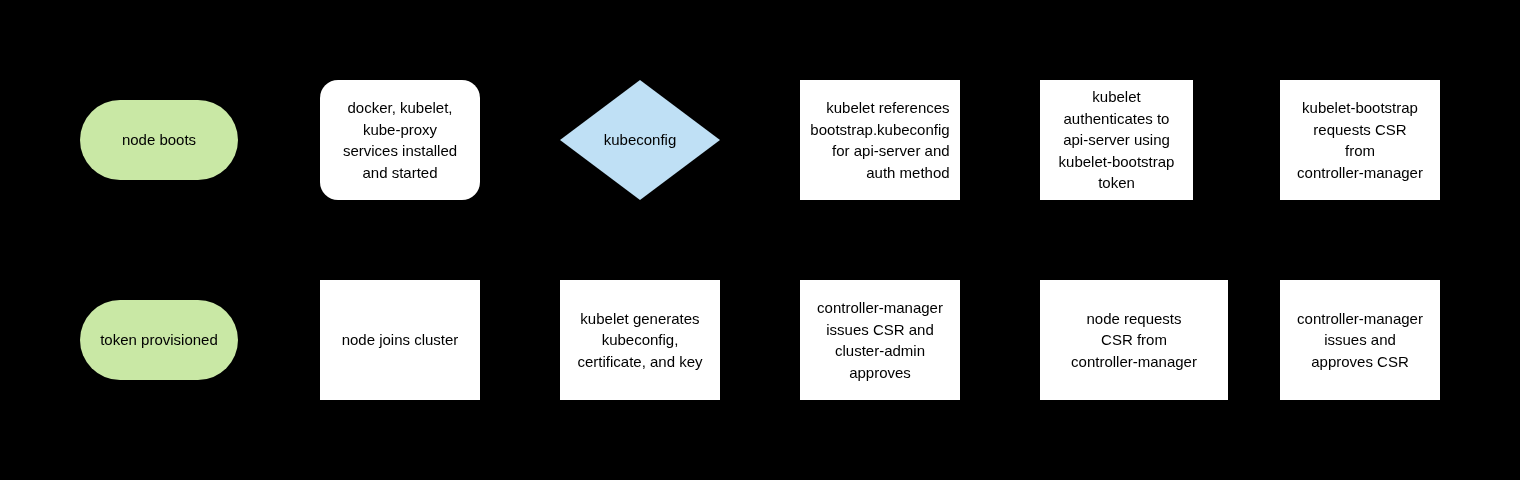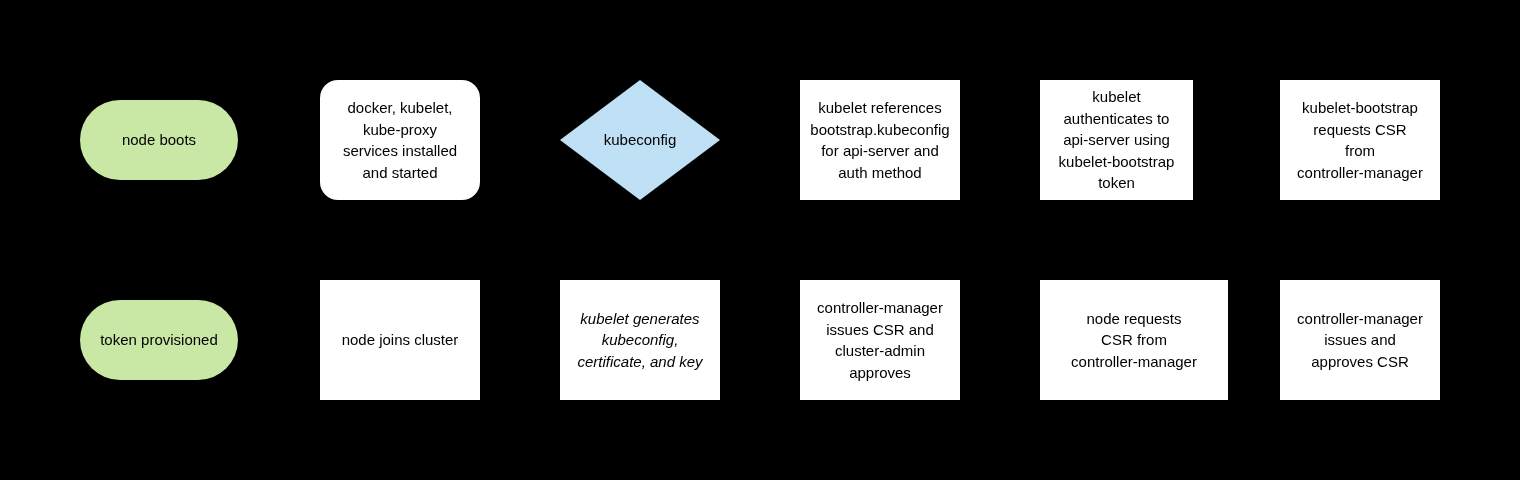--- a/index.html
+++ b/index.html
@@ -70,20 +70,21 @@
   .node.diamond .label {
     position: relative;
     z-index: 2;
   }
 
   
   .node.overflow .label {
     white-space: pre;
     width: auto;
     overflow: visible;
+    text-align: right;
   }
 </style>
 </head>
 <body>
 
 <div id="canvas" style="background: rgb(0, 0, 0);">
     <div class="node round" style="left: 80px; top: 100px; width: 158px; height: 80px; background: rgb(201, 232, 165); border-radius: 40px; justify-content: center;">
       <span class="label">node boots</span>
     </div>
     <div class="node rect" style="left: 320px; top: 80px; width: 160px; height: 120px; background: rgb(255, 255, 255); border-radius: 18px;">
@@ -116,21 +117,21 @@
 requests CSR
 from
 controller-manager</span>
     </div>
     <div class="node round" style="left: 80px; top: 300px; width: 158px; height: 80px; background: rgb(201, 232, 165); border-radius: 40px;">
       <span class="label">token provisioned</span>
     </div>
     <div class="node rect" style="left: 320px; top: 280px; width: 160px; height: 120px; background: rgb(255, 255, 255);">
       <span class="label">node joins cluster</span>
     </div>
-    <div class="node rect" style="left: 560px; top: 280px; width: 160px; height: 120px; background: rgb(255, 255, 255); font-style: italic;">
+    <div class="node rect" style="left: 560px; top: 280px; width: 160px; height: 120px; background: rgb(255, 255, 255);">
       <span class="label">kubelet generates
 kubeconfig,
 certificate, and key</span>
     </div>
     <div class="node rect" style="left: 800px; top: 280px; width: 160px; height: 120px; background: rgb(255, 255, 255);">
       <span class="label">controller-manager
 issues CSR and
 cluster-admin
 approves</span>
     </div>

